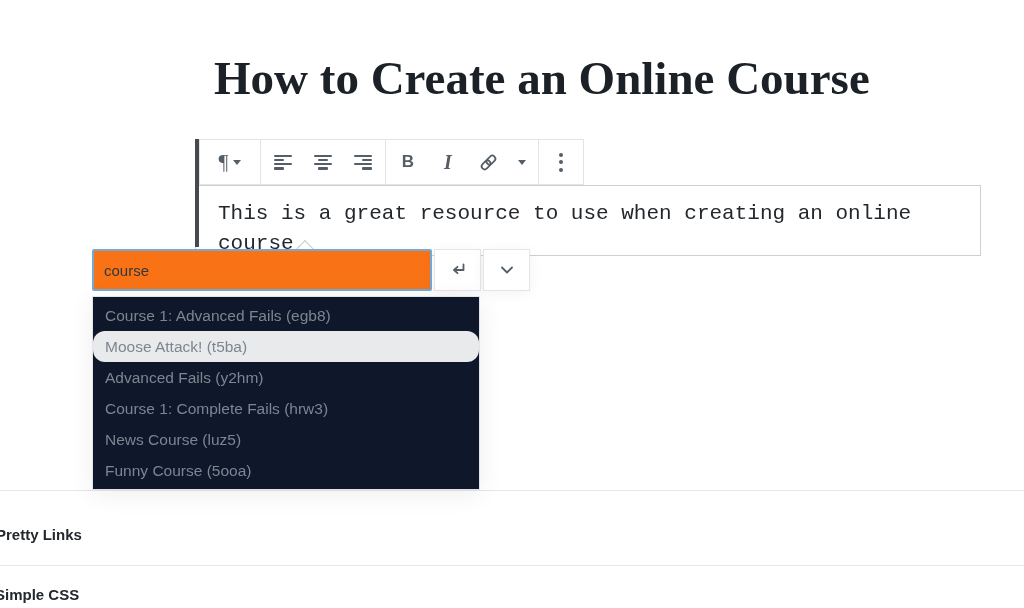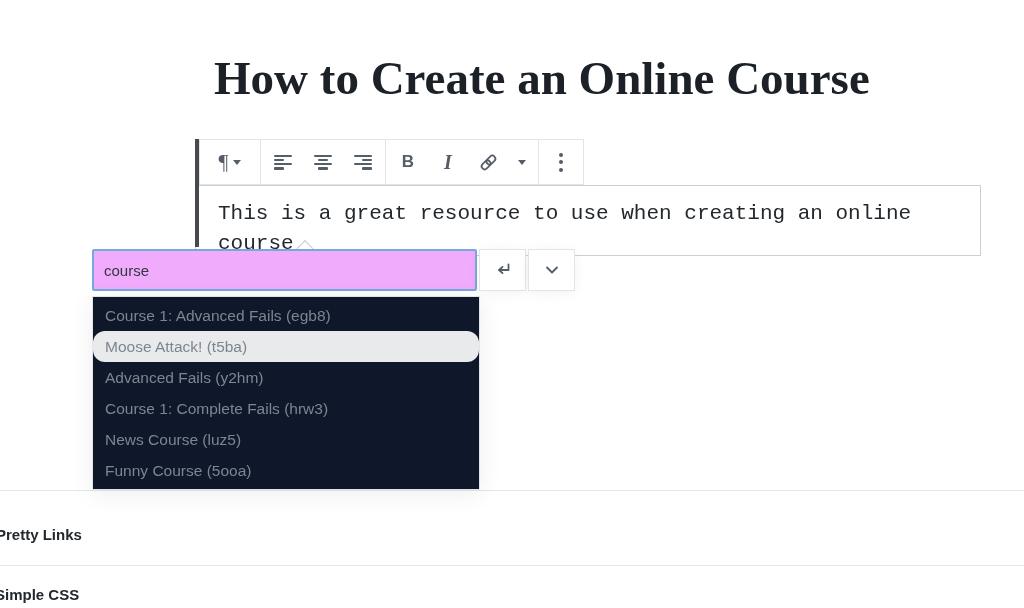--- a/index.html
+++ b/index.html
@@ -75,22 +75,22 @@
   
   .link-popover{
     position:absolute;left:92px;top:249px;height:42px;display:flex;z-index:6;
   }
   .popover-arrow{position:absolute;top:-10px;left:202px;width:22px;height:10px;overflow:hidden;}
   .popover-arrow::before{
     content:"";position:absolute;left:4px;top:4px;width:13px;height:13px;background:#fff;
     border-top:1px solid #ccc;border-left:1px solid #ccc;transform:rotate(45deg);
   }
   .link-input{
-    width:385px;height:42px;box-sizing:border-box;border:2px solid #74aad9;border-radius:2px;
-    padding:0 10px;font-size:15px;color:#32373c;background:#f0abfc;outline:none;
+    width:340px;height:42px;box-sizing:border-box;border:2px solid #74aad9;border-radius:2px;
+    padding:0 10px;font-size:15px;color:#32373c;background:#f97316;outline:none;
     font-family:"Liberation Sans", sans-serif;
   }
   .pop-btn{
     width:47px;height:42px;box-sizing:border-box;background:#fff;border:1px solid #e3e5e8;
     margin-left:2px;display:flex;align-items:center;justify-content:center;cursor:pointer;padding:0;
     box-shadow:0 2px 14px rgba(0,0,0,0.05);
   }
   .pop-btn svg{stroke:#555d66;fill:none;stroke-width:1.8;stroke-linecap:round;stroke-linejoin:round;}
 
   

